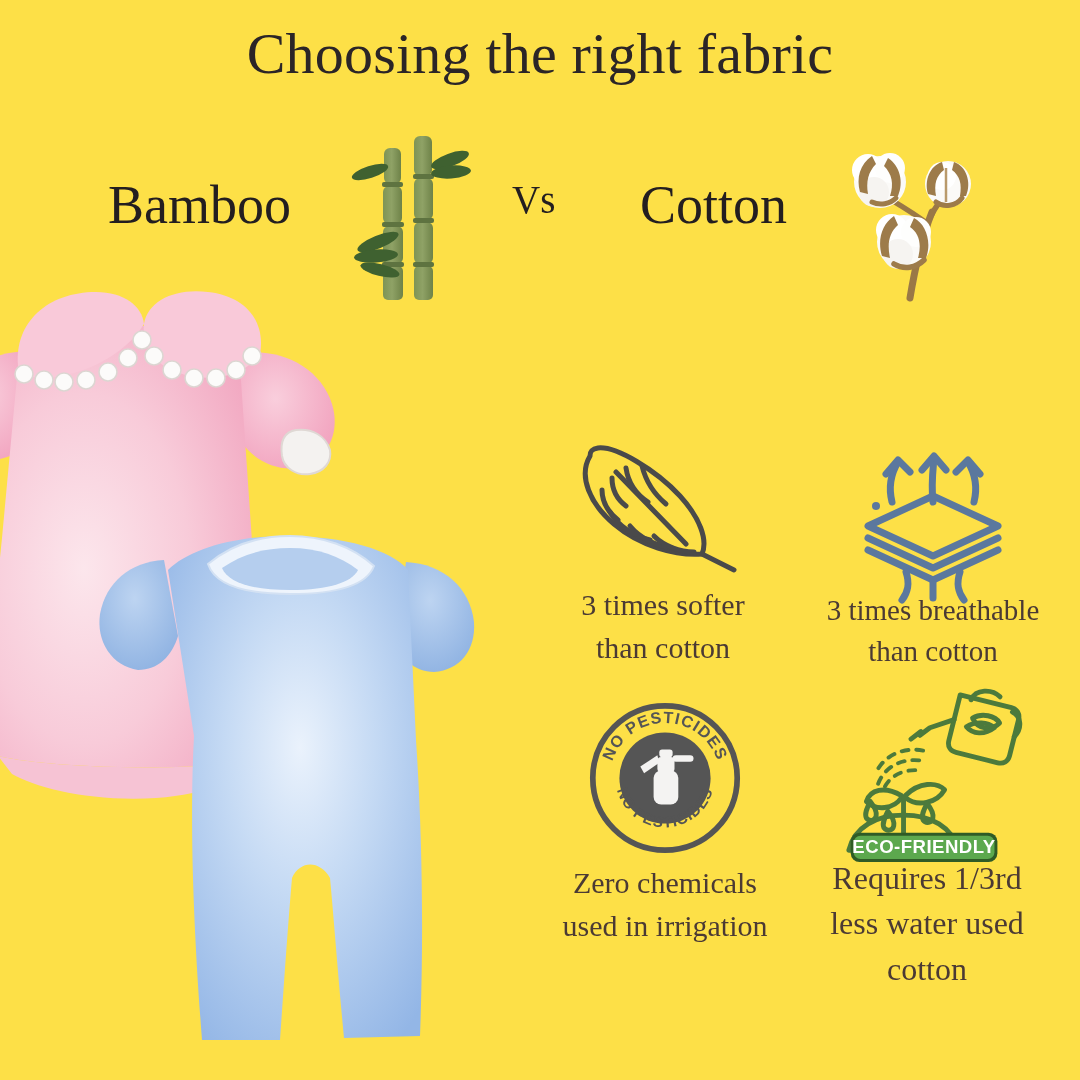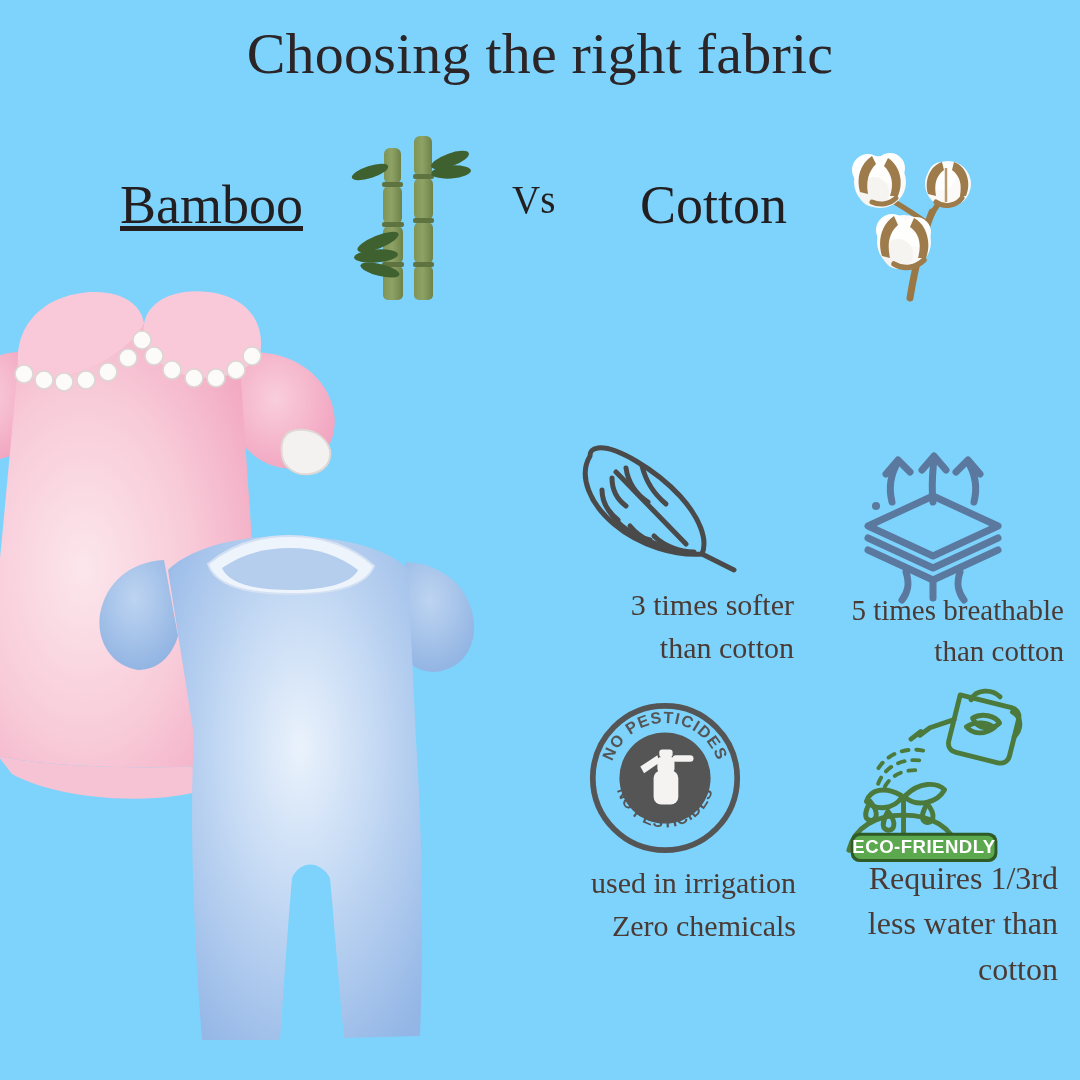--- a/index.html
+++ b/index.html
@@ -13,21 +13,21 @@
   body {
     background: #F4F3F2;
     font-family: "Liberation Serif", "DejaVu Serif", serif;
     position: relative;
   }
 
   #poster {
     position: relative;
     width: 1080px;
     height: 1080px;
-    background: #7dd3fc;
+    background: #fde047;
     overflow: hidden;
   }
 
   
   .title {
     position: absolute;
     top: 22px;
     left: 0;
     width: 1080px;
     text-align: center;
@@ -48,21 +48,21 @@
   }
 
   .vs-word {
     position: absolute;
     font-size: 54px;
     color: #231E20;
     line-height: 1;
     white-space: nowrap;
     font-family: "Liberation Serif", "DejaVu Serif", serif;
   }
-  .vs-bamboo { left: 120px; top: 38px; text-decoration: underline; }
+  .vs-bamboo { left: 108px; top: 38px; }
   .vs-vs     { left: 512px; top: 40px; font-size: 39px; }
   .vs-cotton { left: 640px; top: 38px; }
 
   
   .bamboo-art {
     position: absolute;
     left: 352px;
     top: -20px;
     width: 120px;
     height: 180px;
@@ -110,21 +110,21 @@
     position: absolute;
     left: 520px;
     top: 432px;
     width: 560px;
     height: 640px;
   }
 
   .benefit {
     position: absolute;
     width: 270px;
-    text-align: right;
+    text-align: center;
   }
   .b-soft      { left: 8px;   top: 0px; }
   .b-breathe   { left: 278px; top: 8px; }
   .b-pest      { left: 10px;  top: 266px; }
   .b-water     { left: 272px; top: 258px; }
 
   .benefit-icon {
     height: 150px;
     display: flex;
     align-items: center;
@@ -372,21 +372,21 @@
             <path d="M20 110 L85 140 L150 110"></path>
 
             <path d="M58 132 C62 144 60 152 54 160"></path>
             <path d="M112 132 C108 144 110 152 116 160"></path>
             <path d="M85 140 L85 158"></path>
           </g>
           <circle cx="28" cy="66" r="4" fill="#5B789E"></circle>
         </svg>
       </div>
       <div class="benefit-label">
-        <div>5 times  breathable</div>
+        <div>3 times  breathable</div>
         <div>than cotton</div>
       </div>
     </div>
 
     <div class="benefit b-pest">
       <div class="benefit-icon">
         <svg viewBox="0 0 160 160" width="152" height="152" aria-hidden="true">
           <defs>
             <path id="arcTop" d="M 22 80 A 58 58 0 0 1 138 80"></path>
             <path id="arcBottom" d="M 28 80 A 52 52 0 0 0 132 80"></path>
@@ -404,22 +404,22 @@
 
           <text font-family="Liberation Sans, sans-serif" font-size="17" font-weight="bold" fill="#555555" letter-spacing="1.2">
             <textPath href="#arcTop" startOffset="50%" text-anchor="middle">NO PESTICIDES</textPath>
           </text>
           <text font-family="Liberation Sans, sans-serif" font-size="16" font-weight="bold" fill="#555555" letter-spacing="1.1">
             <textPath href="#arcBottom" startOffset="50%" text-anchor="middle">NO PESTICIDES</textPath>
           </text>
         </svg>
       </div>
       <div class="benefit-label">
+        <div>Zero chemicals</div>
         <div>used in irrigation</div>
-        <div>Zero chemicals</div>
       </div>
     </div>
 
     <div class="benefit b-water">
       <div class="benefit-icon">
         <svg viewBox="0 0 200 180" width="196" height="176" aria-hidden="true">
           <g fill="none" stroke="#4C7A3C" stroke-width="5" stroke-linecap="round" stroke-linejoin="round">
 
             <path d="M126 14 L180 14 C186 14 190 18 190 24 L190 62 C190 68 186 72 180 72 L136 72 C130 72 126 68 126 62 Z" transform="rotate(14 158 43)"></path>
 
@@ -451,19 +451,19 @@
 
           <g>
             <rect x="22" y="148" width="150" height="30" rx="9" fill="#2F5B26"></rect>
             <rect x="25" y="151" width="144" height="24" rx="7" fill="#5CA84E"></rect>
             <text x="97" y="169" text-anchor="middle" font-family="Liberation Sans, sans-serif" font-size="19" font-weight="bold" fill="#FFFFFF" letter-spacing="0.5">ECO-FRIENDLY</text>
           </g>
         </svg>
       </div>
       <div class="benefit-label">
         <div>Requires 1/3rd</div>
-        <div>less water than</div>
+        <div>less water used</div>
         <div>cotton</div>
       </div>
     </div>
 
   </div>
 </div>
 
 </body></html>

